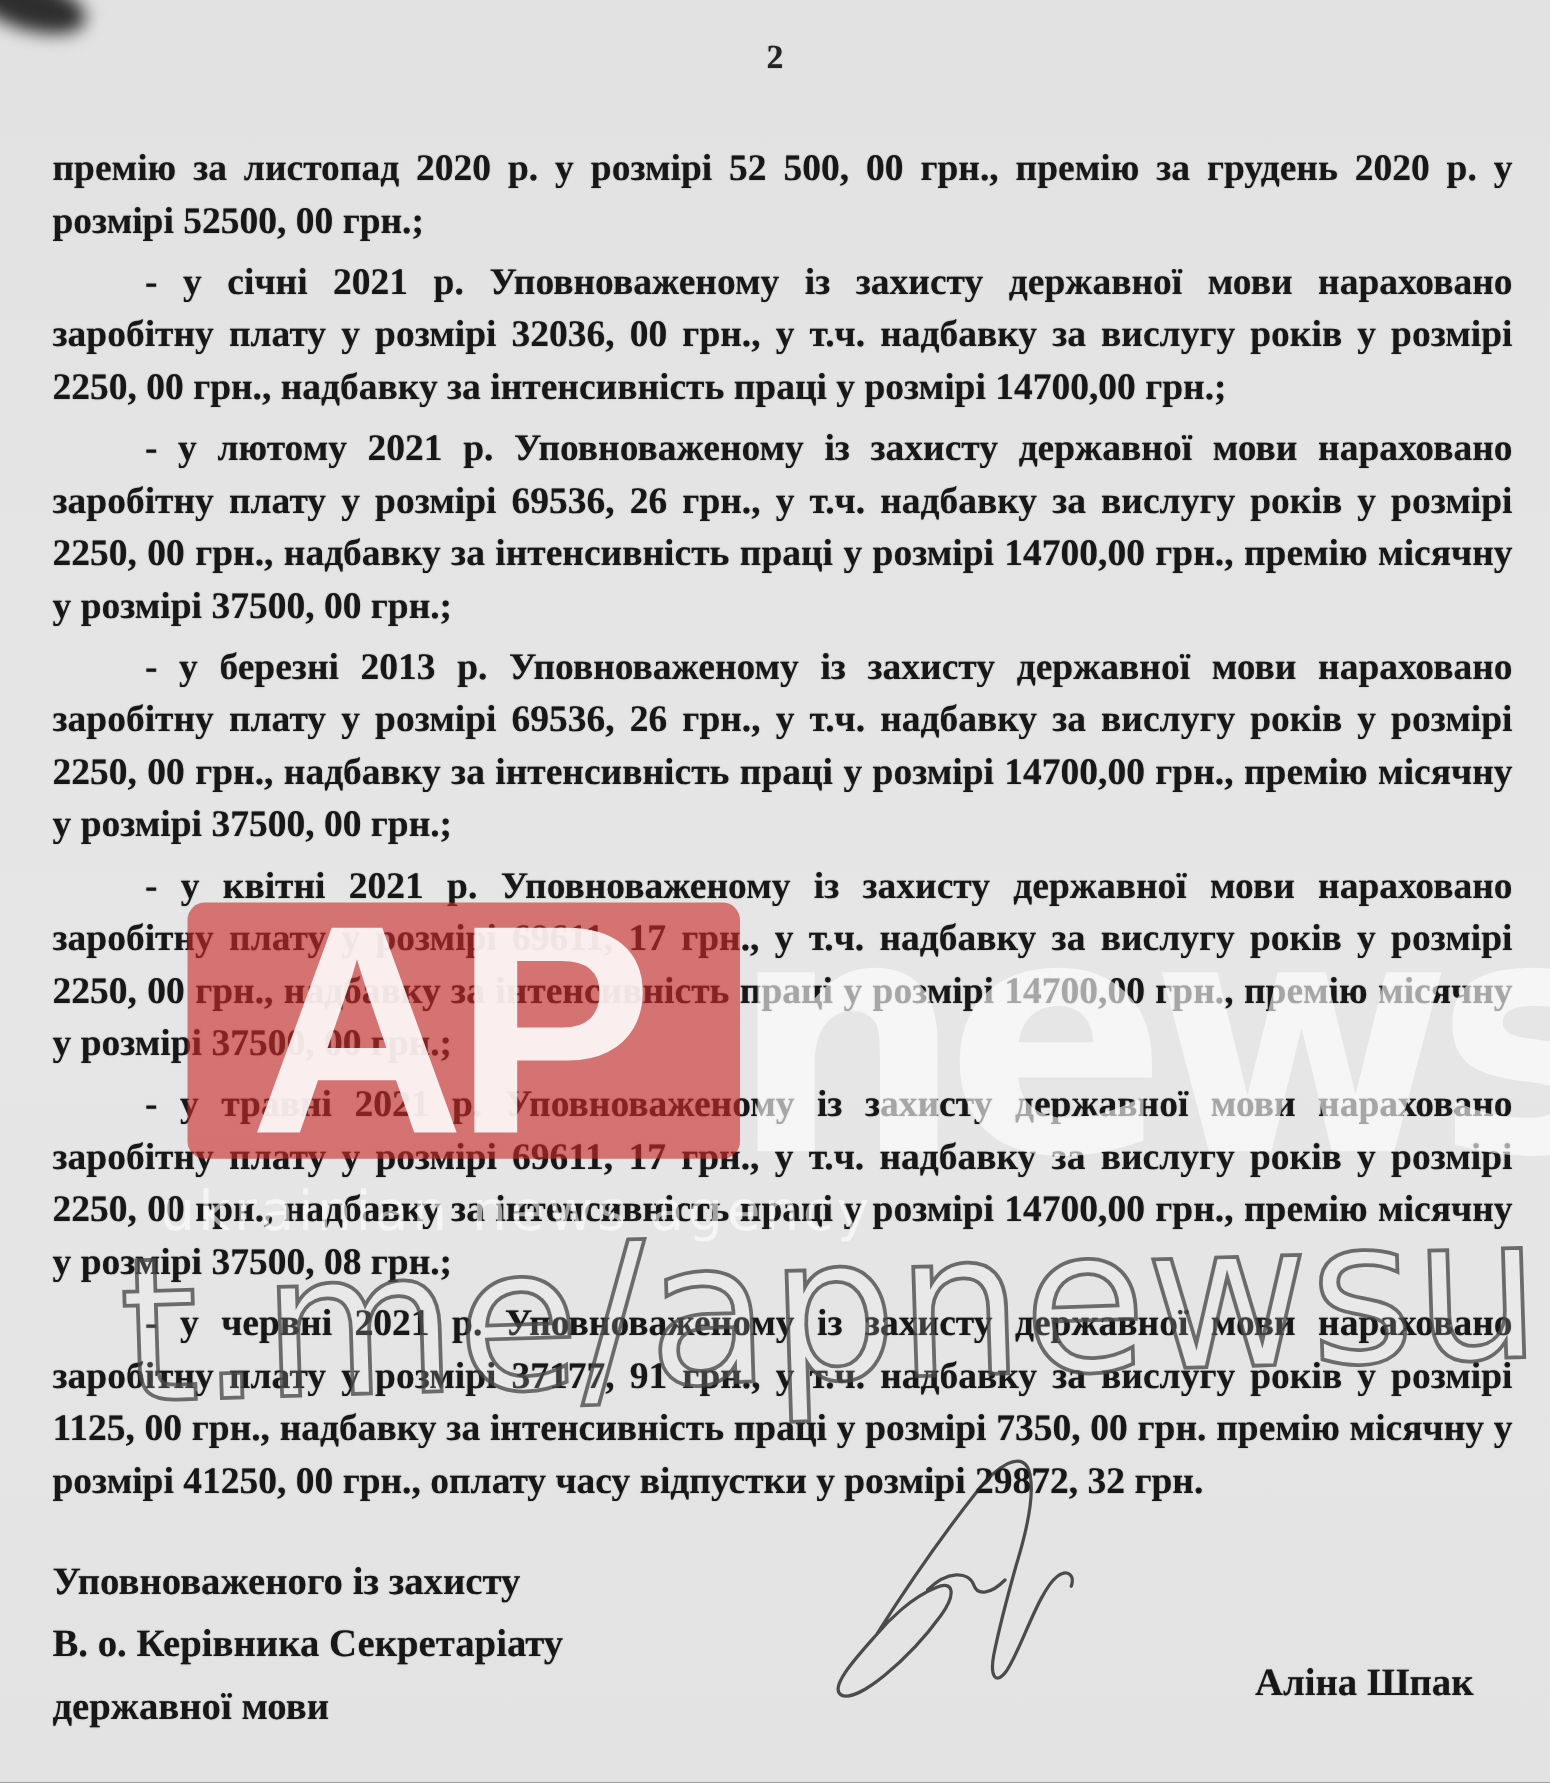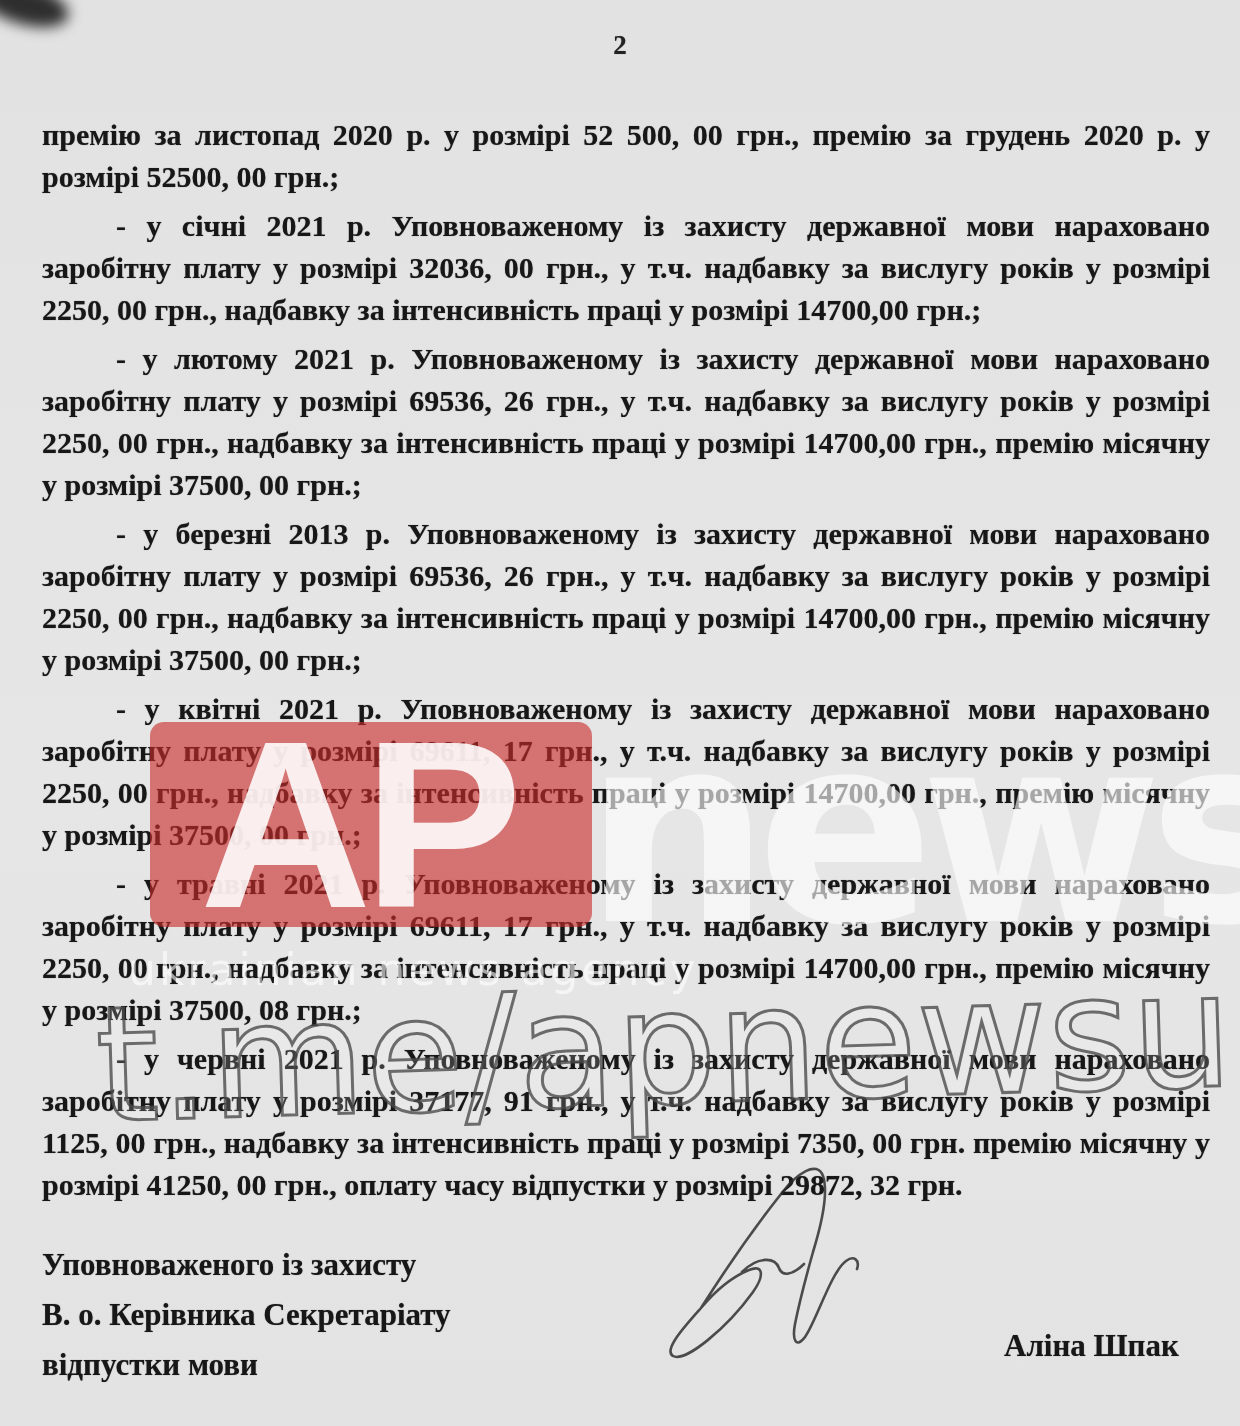--- a/index.html
+++ b/index.html
@@ -156,21 +156,21 @@
     <p>- у лютому 2021 р. Уповноваженому із захисту державної мови нараховано заробітну плату у розмірі 69536, 26 грн., у т.ч. надбавку за вислугу років у розмірі 2250, 00 грн., надбавку за інтенсивність праці у розмірі 14700,00 грн., премію місячну у розмірі 37500, 00 грн.;</p>
     <p>- у березні 2013 р. Уповноваженому із захисту державної мови нараховано заробітну плату у розмірі 69536, 26 грн., у т.ч. надбавку за вислугу років у розмірі 2250, 00 грн., надбавку за інтенсивність праці у розмірі 14700,00 грн., премію місячну у розмірі 37500, 00 грн.;</p>
     <p>- у квітні 2021 р. Уповноваженому із захисту державної мови нараховано заробітну плату у розмірі 69611, 17 грн., у т.ч. надбавку за вислугу років у розмірі 2250, 00 грн., надбавку за інтенсивність праці у розмірі 14700,00 грн., премію місячну у розмірі 37500, 00 грн.;</p>
     <p>- у травні 2021 р. Уповноваженому із захисту державної мови нараховано заробітну плату у розмірі 69611, 17 грн., у т.ч. надбавку за вислугу років у розмірі 2250, 00 грн., надбавку за інтенсивність праці у розмірі 14700,00 грн., премію місячну у розмірі 37500, 08 грн.;</p>
     <p>- у червні 2021 р. Уповноваженому із захисту державної мови нараховано заробітну плату у розмірі 37177, 91 грн., у т.ч. надбавку за вислугу років у розмірі 1125, 00 грн., надбавку за інтенсивність праці у розмірі 7350, 00 грн. премію місячну у розмірі 41250, 00 грн., оплату часу відпустки у розмірі 29872, 32 грн.</p>
   </div>
 
   <div class="sig-title">
     <div>Уповноваженого із захисту</div>
     <div>В. о. Керівника Секретаріату</div>
-    <div>відпустки мови</div>
+    <div>державної мови</div>
   </div>
 
   <svg class="signature" width="240" height="240" viewBox="0 0 240 240">
     <path d="M 56,152
              C 75,122 106,76 136,38
              C 152,17 172,4 178,20
              C 184,38 176,70 168,96
              C 161,121 154,148 150,168
              M 97,116
              C 113,100 130,101 134,112

